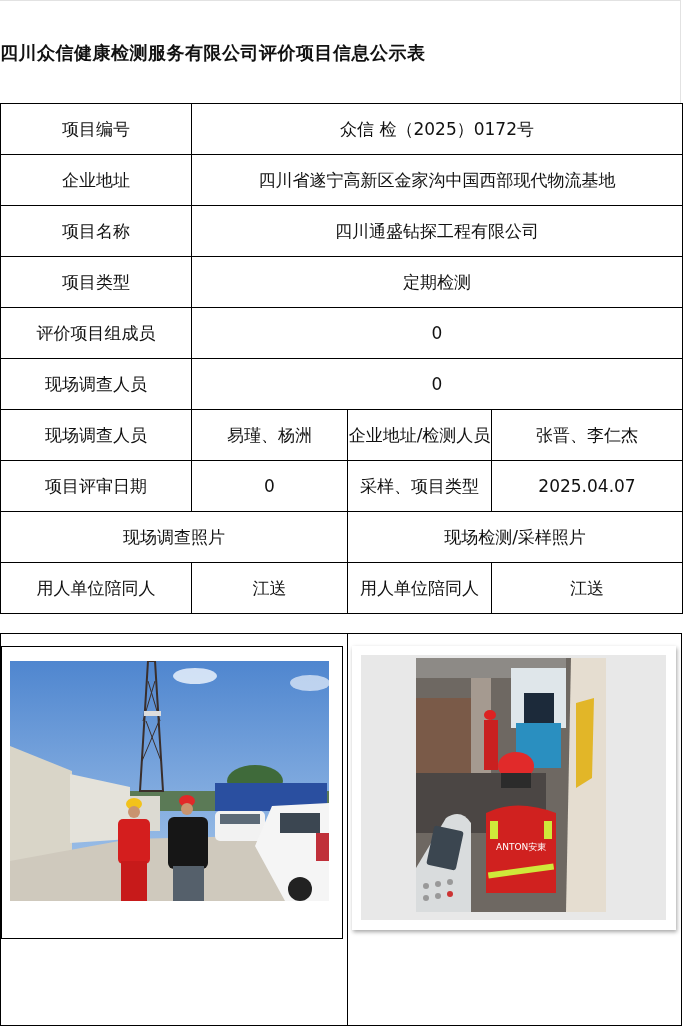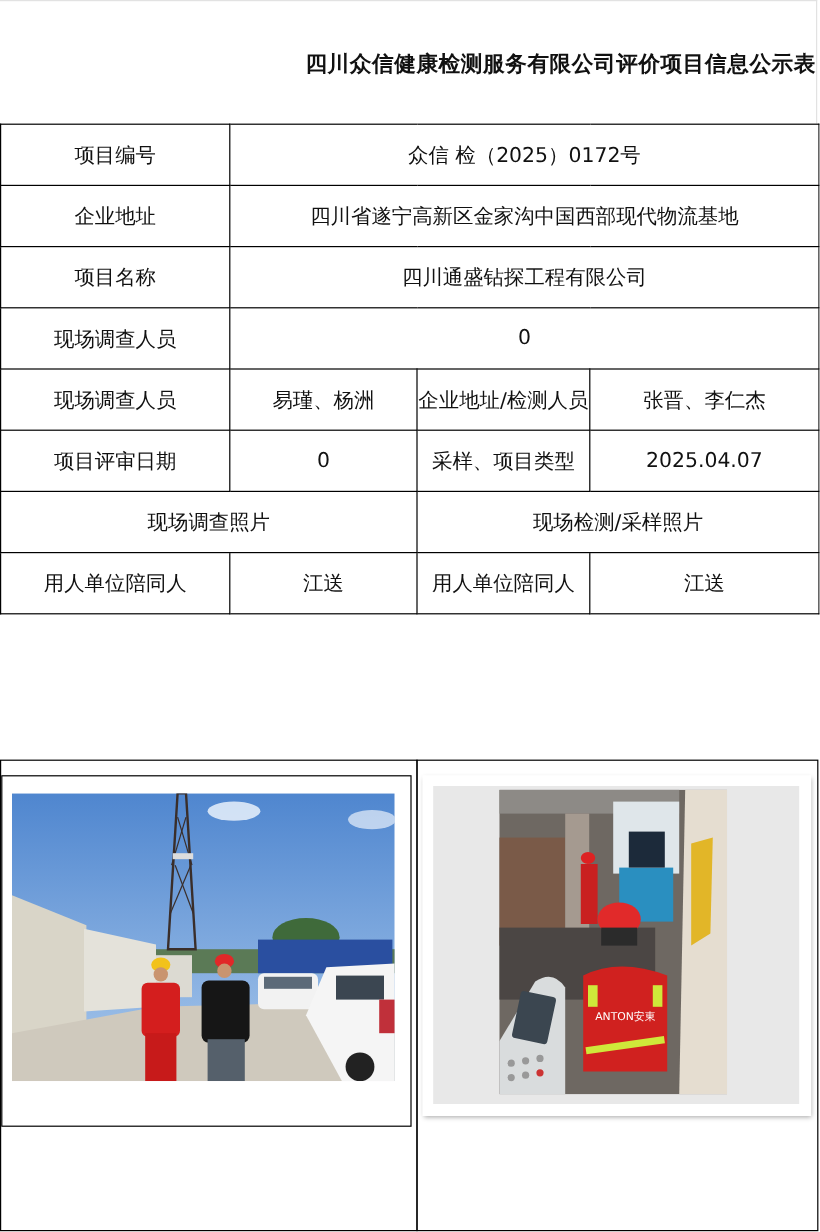--- a/index.html
+++ b/index.html
@@ -1,21 +1,21 @@
 <!DOCTYPE html>
 <html><head>
 <meta charset="utf-8">
 <style>
   html, body { margin: 0; padding: 0; background: #ffffff; }
   body { width: 683px; height: 1027px; position: relative; overflow: hidden;
          font-family: "DejaVu Sans", "Liberation Sans", sans-serif; color: #111; }
   .page { position: absolute; left: 0; top: 0; width: 683px; height: 1027px; }
   .title-area { position: absolute; left: 0; top: 0; width: 681px; height: 103px;
                 border-top: 1px solid #e2e2e2; border-right: 1px solid #e2e2e2; box-sizing: border-box; }
-  .title { position: absolute; left: 0; right: 0; top: 40px; text-align: right;
+  .title { position: absolute; left: 0; right: 0; top: 40px; text-align: left;
            font-size: 18px; font-weight: bold; letter-spacing: 0.5px; }
   table.info { position: absolute; left: 0; top: 103px; border-collapse: collapse;
                width: 682px; table-layout: fixed; }
   table.info td { border: 1.5px solid #000; text-align: center; vertical-align: middle;
                   font-size: 17px; height: 50px; padding: 0; }
   .photos { position: absolute; left: 0; top: 633px; width: 682px; height: 393px; }
   .photo-col { position: absolute; top: 0; height: 393px; border: 1.5px solid #000; box-sizing: border-box; }
   .photo-col.left { left: 0; width: 348px; }
   .photo-col.right { left: 347px; width: 335px; }
   .frame-left { position: absolute; left: 0; top: 12px; width: 342px; height: 293px;
@@ -46,20 +46,28 @@
       <td>项目编号</td>
       <td colspan="3">众信 检（2025）0172号</td>
     </tr>
     <tr>
       <td>企业地址</td>
       <td colspan="3">四川省遂宁高新区金家沟中国西部现代物流基地</td>
     </tr>
     <tr>
       <td>项目名称</td>
       <td colspan="3">四川通盛钻探工程有限公司</td>
+    </tr>
+    <tr>
+      <td>项目类型</td>
+      <td colspan="3">定期检测</td>
+    </tr>
+    <tr>
+      <td>评价项目组成员</td>
+      <td colspan="3">0</td>
     </tr>
     <tr>
       <td>现场调查人员</td>
       <td colspan="3">0</td>
     </tr>
     <tr>
       <td>现场调查人员</td>
       <td>易瑾、杨洲</td>
       <td>企业地址/检测人员</td>
       <td>张晋、李仁杰</td>

